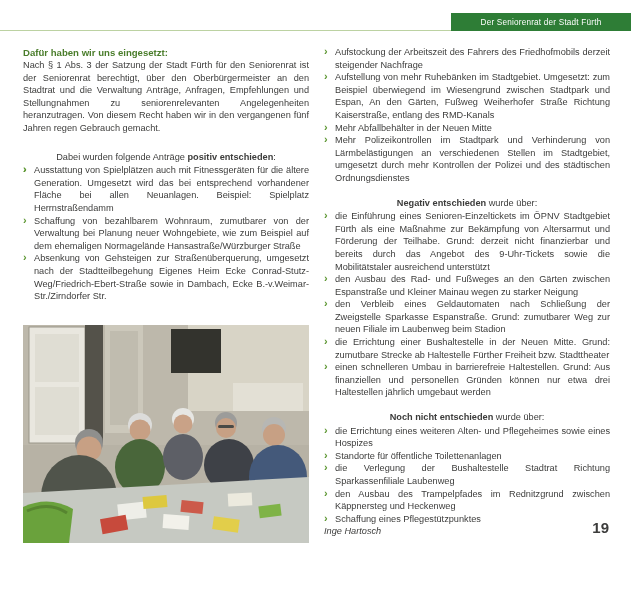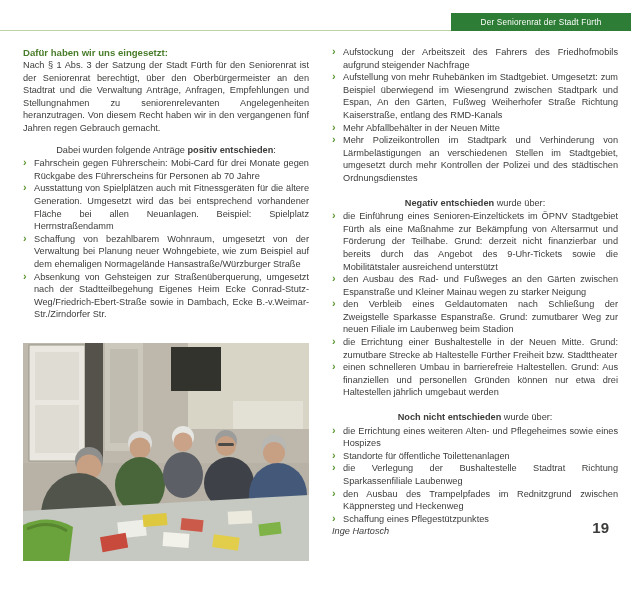--- a/index.html
+++ b/index.html
@@ -15,25 +15,25 @@
   
   .top-rule { position:absolute; top:30px; left:0; width:631px; height:1px; background:#bcd2a2; }
   .banner {
     position:absolute; top:13px; right:0; width:180px; height:18px;
     background:#2e7d36; color:#ffffff;
     font-size:8.2px; letter-spacing:0.2px;
     display:flex; align-items:center; justify-content:center;
   }
 
   
-  .columns { position:absolute; top:46px; left:23px; display:flex; gap:23px; }
+  .columns { position:absolute; top:46px; left:23px; display:flex; gap:15px; }
   .col { width:286px; font-size:9.2px; line-height:12.6px; text-align:justify; hyphens:auto; }
 
   h2.green-head { color:#4a7d2b; font-size:9.6px; line-height:13px; font-weight:bold; text-align:left; }
-  .para { margin-bottom:9px; }
+  .para { margin-bottom:16px; }
   .lead-line { margin-bottom:1px; text-align:center; }
   .lead-line b { font-weight:bold; }
 
   ul.chevron-list { list-style:none; }
   ul.chevron-list li { position:relative; padding-left:11px; }
   .bullet { position:absolute; left:0; top:-1px; color:#5d9732; font-weight:bold; font-size:11px; }
 
   .subhead { margin:12px 0 1px 0; text-align:center; }
   .subhead b { font-weight:bold; }
 
@@ -55,23 +55,23 @@
 
   <div class="columns">
 
     <div class="col">
       <h2 class="green-head">Dafür haben wir uns eingesetzt:</h2>
       <p class="para">Nach § 1 Abs. 3 der Satzung der Stadt Fürth für den Seniorenrat ist der Seniorenrat berechtigt, über den Oberbürgermeister an den Stadtrat und die Verwaltung Anträge, Anfragen, Empfehlungen und Stellungnahmen zu seniorenrelevanten Angelegenheiten heranzutragen. Von diesem Recht haben wir in den vergangenen fünf Jahren regen Gebrauch gemacht.</p>
 
       <p class="lead-line"><span>Dabei wurden folgende Anträge </span><b>positiv entschieden</b><span>:</span></p>
 
       <ul class="chevron-list">
-        <li><span class="bullet">›</span><span>Fahrschein gegen Führerschein: Mobi-Card für drei Monate gegen Rückgabe des Führerscheins für Personen ab 70 Jahre</span></li>
+        <li><span class="bullet">›</span></li>
         <li><span class="bullet">›</span><span>Ausstattung von Spielplätzen auch mit Fitnessgeräten für die ältere Generation. Umgesetzt wird das bei entsprechend vorhandener Fläche bei allen Neuanlagen. Beispiel: Spielplatz Herrnstraßendamm</span></li>
-        <li><span class="bullet">›</span><span>Schaffung von bezahlbarem Wohnraum, umgesetzt von der Verwaltung bei Planung neuer Wohngebiete, wie zum Beispiel auf dem ehemaligen Normagelände Hansastraße/Würzburger Straße</span></li>
+        <li><span class="bullet">›</span><span>Schaffung von bezahlbarem Wohnraum, zumutbarer von der Verwaltung bei Planung neuer Wohngebiete, wie zum Beispiel auf dem ehemaligen Normagelände Hansastraße/Würzburger Straße</span></li>
         <li><span class="bullet">›</span><span>Absenkung von Gehsteigen zur Straßenüberquerung, umgesetzt nach der Stadtteilbegehung Eigenes Heim Ecke Conrad-Stutz-Weg/Friedrich-Ebert-Straße sowie in Dambach, Ecke B.-v.Weimar-Str./Zirndorfer Str.</span></li>
       </ul>
 
       <svg class="photo" viewBox="0 0 286 218" role="img">
         <rect width="286" height="218" fill="#b7b2a5"></rect>
         <rect x="0" y="0" width="286" height="120" fill="#bdb8ab"></rect>
         <rect x="165" y="0" width="121" height="86" fill="#d8d4c6"></rect>
         <rect x="148" y="4" width="50" height="44" fill="#33332d"></rect>
         <rect x="210" y="58" width="70" height="28" fill="#e3e0d5"></rect>
         <rect x="6" y="2" width="56" height="116" fill="#e9e7df" stroke="#9a968a" stroke-width="1"></rect>
@@ -108,21 +108,21 @@
         <rect x="190" y="193" width="26" height="13" fill="#e2ce4a" transform="rotate(8 203 199)"></rect>
         <rect x="236" y="180" width="22" height="12" fill="#7fb347" transform="rotate(-7 247 186)"></rect>
 
         <path d="M0,182 Q26,170 50,184 L46,218 L0,218 Z" fill="#6aa23c"></path>
         <path d="M4,186 Q26,176 44,188" stroke="#578530" stroke-width="3" fill="none"></path>
       </svg>
     </div>
 
     <div class="col">
       <ul class="chevron-list">
-        <li><span class="bullet">›</span><span>Aufstockung der Arbeitszeit des Fahrers des Friedhofmobils aufgrund steigender Nachfrage</span></li>
+        <li><span class="bullet">›</span><span>Aufstockung der Arbeitszeit des Fahrers des Friedhofmobils derzeit steigender Nachfrage</span></li>
         <li><span class="bullet">›</span><span>Aufstellung von mehr Ruhebänken im Stadtgebiet. Umgesetzt: zum Beispiel überwiegend im Wiesengrund zwischen Stadtpark und Espan, An den Gärten, Fußweg Weiherhofer Straße Richtung Kaiserstraße, entlang des RMD-Kanals</span></li>
         <li><span class="bullet">›</span><span>Mehr Abfallbehälter in der Neuen Mitte</span></li>
         <li><span class="bullet">›</span><span>Mehr Polizeikontrollen im Stadtpark und Verhinderung von Lärmbelästigungen an verschiedenen Stellen im Stadtgebiet, umgesetzt durch mehr Kontrollen der Polizei und des städtischen Ordnungsdienstes</span></li>
       </ul>
 
       <p class="subhead"><b>Negativ entschieden</b><span> wurde über:</span></p>
 
       <ul class="chevron-list">
         <li><span class="bullet">›</span><span>die Einführung eines Senioren-Einzeltickets im ÖPNV Stadtgebiet Fürth als eine Maßnahme zur Bekämpfung von Altersarmut und Förderung der Teilhabe. Grund: derzeit nicht finanzierbar und bereits durch das Angebot des 9-Uhr-Tickets sowie die Mobilitätstaler ausreichend unterstützt</span></li>
         <li><span class="bullet">›</span><span>den Ausbau des Rad- und Fußweges an den Gärten zwischen Espanstraße und Kleiner Mainau wegen zu starker Neigung</span></li>

